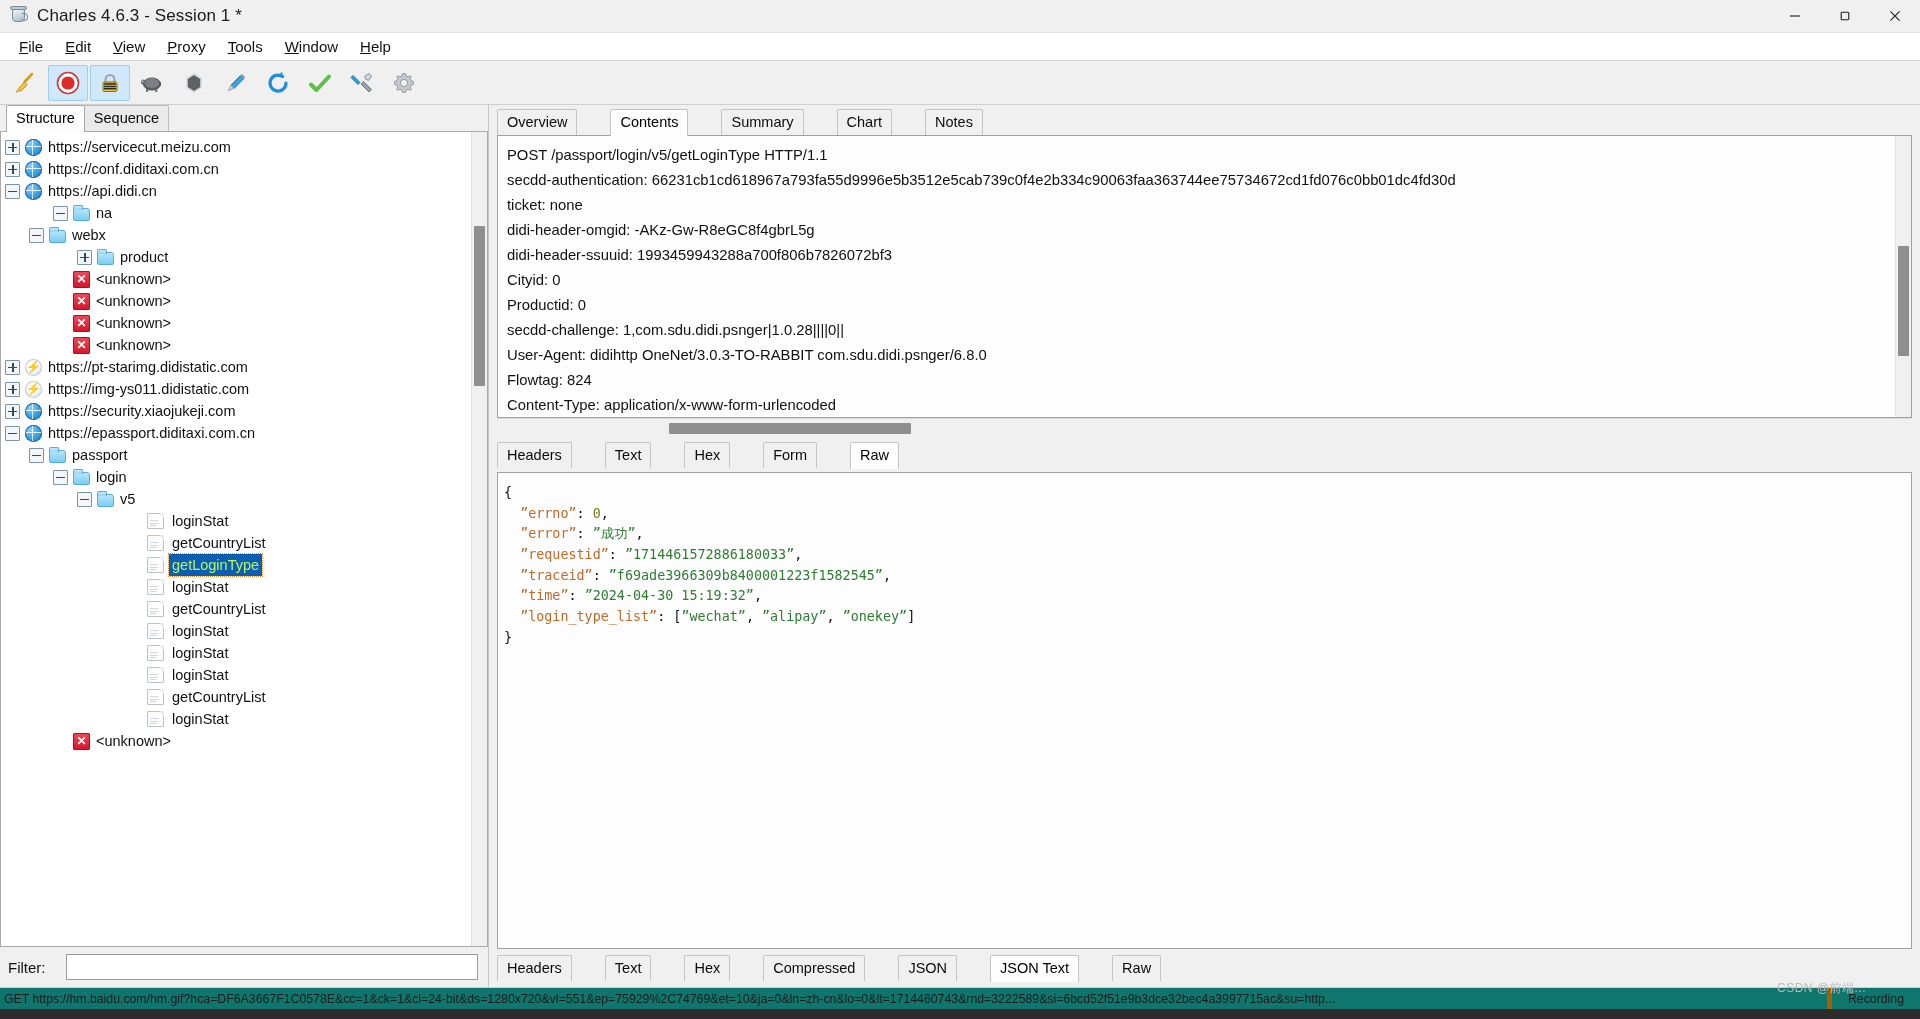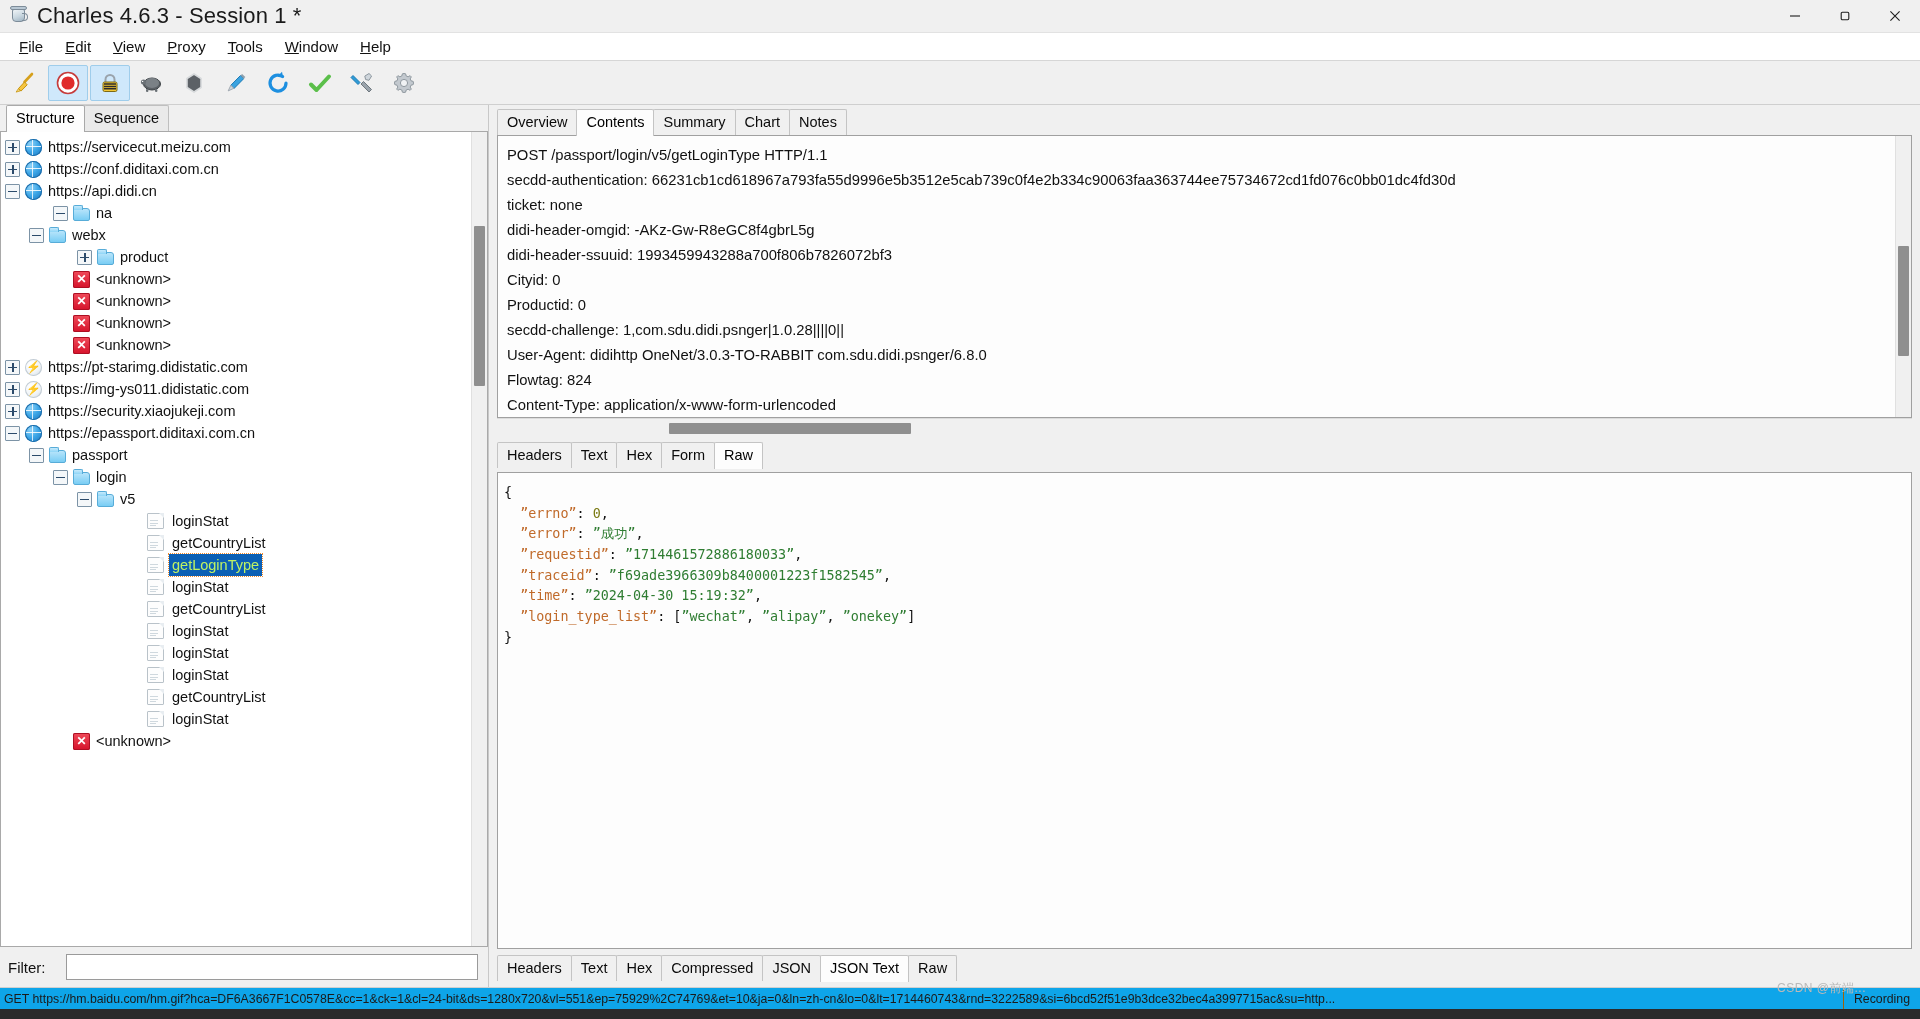--- a/index.html
+++ b/index.html
@@ -36,21 +36,21 @@
   .app-icon .jug:after {
     content:""; position:absolute; right:-4px; top:3px;
     width:5px; height:6px; border:1px solid #7d8c99; border-left:none;
     border-radius: 0 4px 4px 0;
   }
   .app-icon .lid {
     position: absolute; left: 1px; top: 0px; width: 17px; height: 4px;
     background: #b9c8d4; border: 1px solid #7d8c99; border-radius: 2px;
   }
   .title-text {
-    font-size: 22px; color: #1a1a1a; letter-spacing: .1px;
+    font-size: 17px; color: #1a1a1a; letter-spacing: .1px;
     white-space: nowrap;
   }
   .win-controls { margin-left: auto; display: flex; height: 33px; }
   .win-btn {
     width: 50px; height: 33px; display: flex; align-items: center; justify-content: center;
     color: #1d1d1d;
   }
   .win-btn svg { display:block; }
 
   
@@ -119,21 +119,21 @@
     background: #fdfdfd; color: #000;
     position: relative; z-index: 3;
     border-color: #a9a9a9;
     padding-bottom: 5px; margin-bottom: -1px;
   }
 
   
   .tabstrip.sub {
     height: 30px; flex: 0 0 30px;
     border-bottom: none; background: #f0f0f0;
-    align-items: flex-end; padding-left: 8px;
+    align-items: flex-end; padding-left: 8px; gap: 34px;
   }
   .tabstrip.sub .tab { background: #f0f0f0; border-color:#c4c4c4; }
   .tabstrip.sub .tab.selected { background:#fdfdfd; }
 
   
   .tree-wrap {
     flex: 1 1 auto; min-height: 0;
     background: #ffffff;
     border: 1px solid #a9a9a9; border-top: none;
     margin: 0; position: relative;
@@ -301,33 +301,33 @@
     white-space: pre; color: #111;
   }
   .jk { color: #c06a2a; }   
   .js { color: #2f7d32; }   
   .jn { color: #7a7a12; }   
   .jp { color: #111; }      
 
   
   .statusbar {
     height: 17px; flex: 0 0 22px;
-    background: #0ea5e9; border-top: 1px solid #d0d0d0;
+    background: #0f766e; border-top: 1px solid #d0d0d0;
     display: flex; align-items: center;
   }
   .status-text {
     flex: 1 1 auto; min-width: 0;
     font-size: 12.3px; color: #1b1b1b;
     white-space: nowrap; overflow: hidden;
     padding-left: 4px;
   }
   .status-recording {
     flex: 0 0 auto; font-size: 12.3px; color: #1b1b1b;
-    border-left: 1px solid #a16207;
-    padding: 0 10px; height: 22px; display:flex; align-items:center;
+    border-left: 5px solid #a16207;
+    padding: 0 16px; height: 22px; display:flex; align-items:center;
   }
   .taskbar {
     height: 10px; flex: 0 0 10px; background:#2b2b2b;
   }
   .watermark {
     position: absolute; right: 54px; bottom: 22px;
     font-size: 12px; color: #b9b9b9; letter-spacing: .5px;
     pointer-events: none;
   }
 </style>

